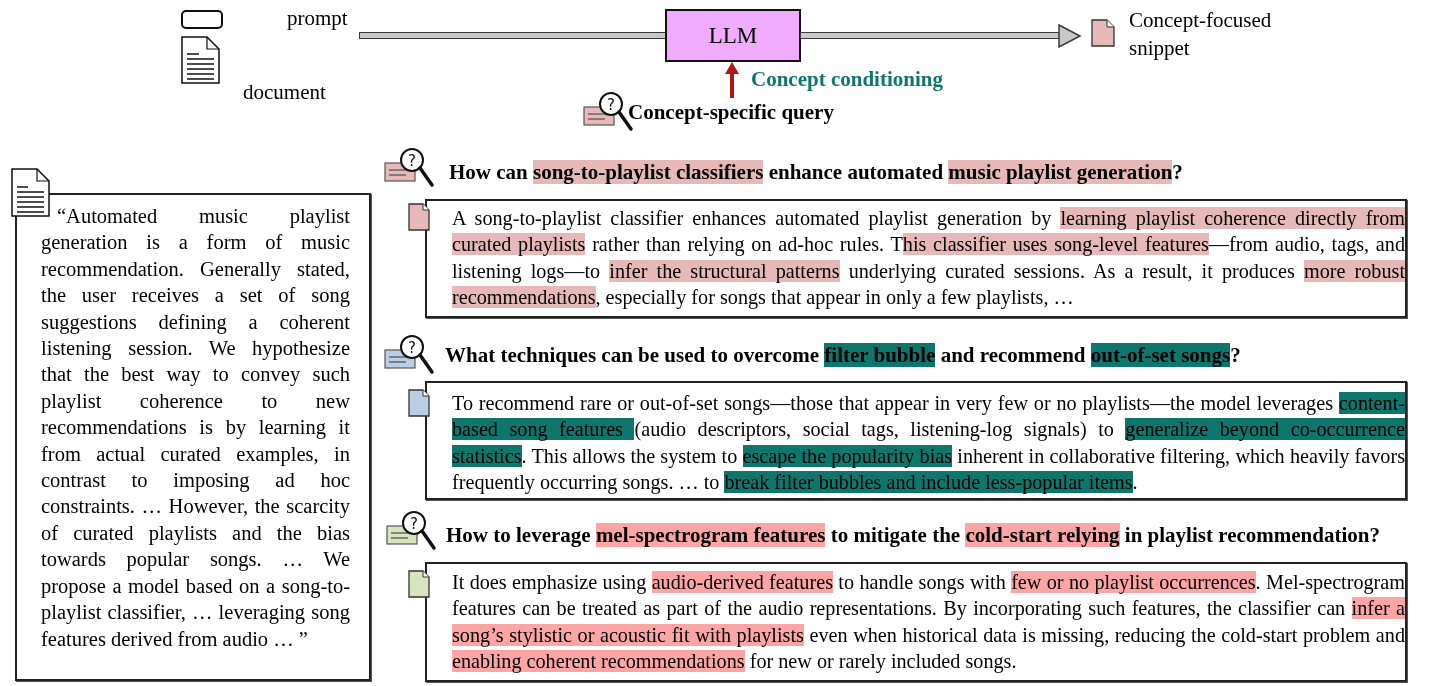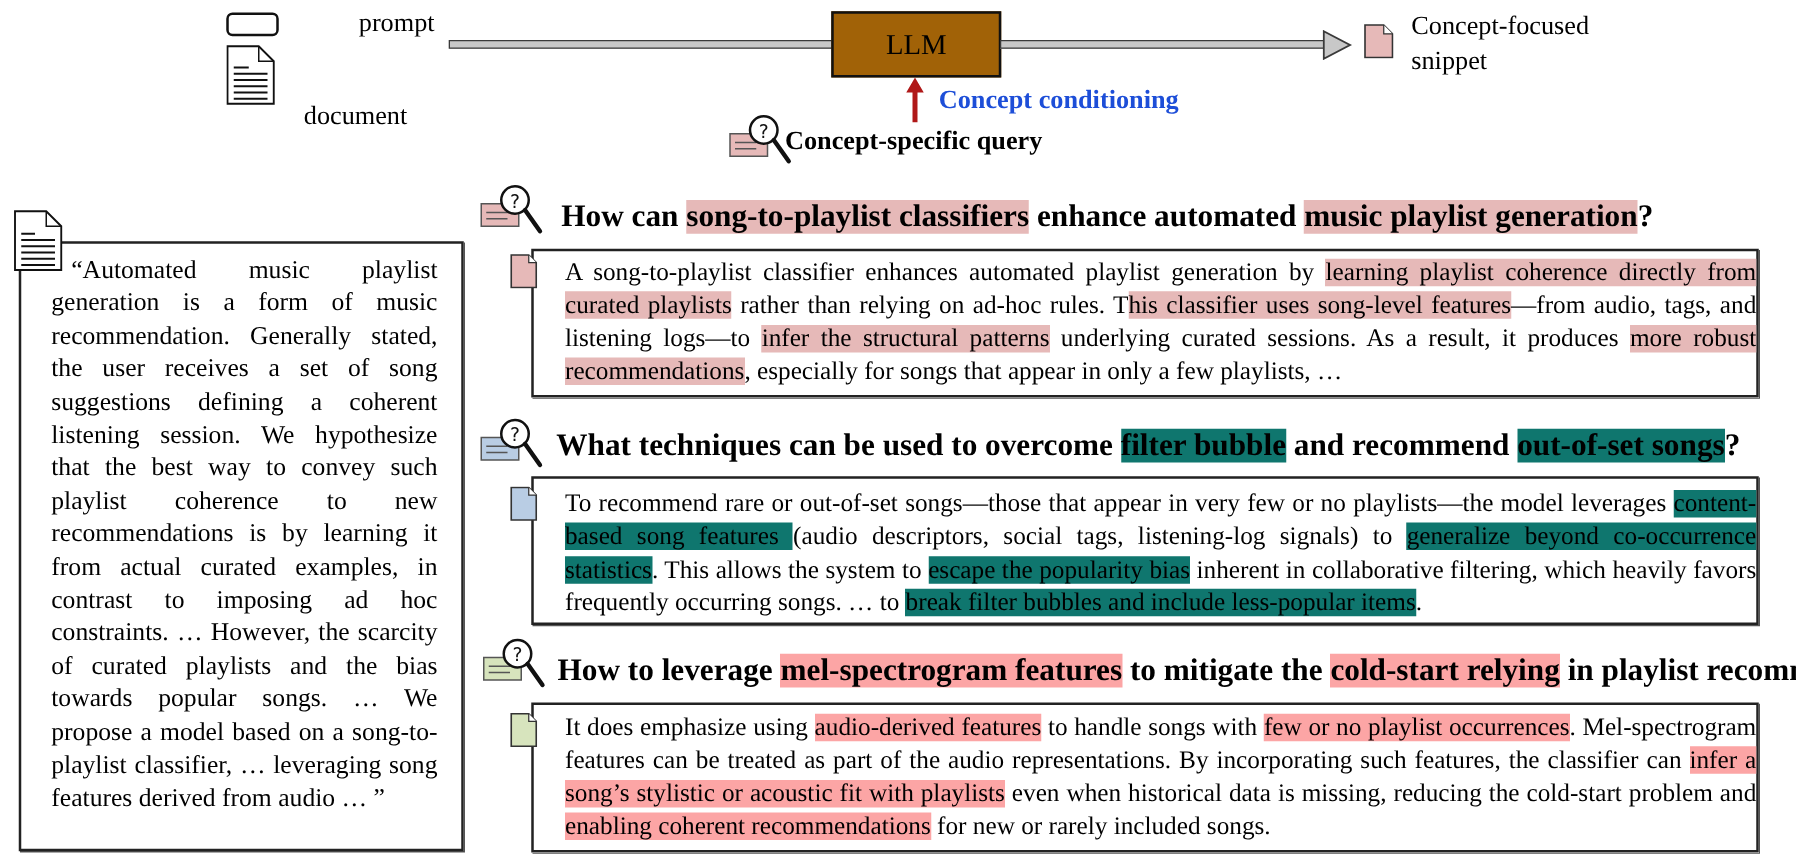--- a/index.html
+++ b/index.html
@@ -5,32 +5,32 @@
   html, body { margin: 0; padding: 0; background: #ffffff; }
   body { width: 1437px; height: 686px; position: relative; overflow: hidden;
          font-family: "Liberation Serif", "DejaVu Serif", serif; color: #000; }
   .abs { position: absolute; }
 
   
   .legend-text { font-size: 21px; }
   
   .bar { position: absolute; height: 7px; background: #c8c8c8; border: 1.5px solid #3a3a3a; box-sizing: border-box; }
   .llm-box { position: absolute; left: 665px; top: 9px; width: 136px; height: 53px; border: 2px solid #111; box-sizing: border-box;
-             display: flex; align-items: center; justify-content: center; font-size: 23px; background: #a16207; }
-  .cond-label { color: #1d4ed8; font-weight: bold; font-size: 21px; }
+             display: flex; align-items: center; justify-content: center; font-size: 23px; background: #f0abfc; }
+  .cond-label { color: #0f766e; font-weight: bold; font-size: 21px; }
   .query-label { font-weight: bold; font-size: 21px; }
   .snippet-label { font-size: 21px; line-height: 28px; }
 
   
   .doc-box { position: absolute; left: 15px; top: 193px; width: 356px; height: 488px; border: 2px solid #222; box-sizing: border-box;
              box-shadow: 1px 1px 0 #555; }
   .doc-text { position: absolute; left: 41px; top: 203px; width: 309px; font-size: 20.5px; line-height: 26.4px; text-align: justify; }
 
   
-  .q-text { position: absolute; font-weight: bold; font-size: 25px; white-space: nowrap; }
+  .q-text { position: absolute; font-weight: bold; font-size: 21px; white-space: nowrap; }
   .ans-box { position: absolute; left: 425px; width: 982px; border: 2px solid #222; box-sizing: border-box; box-shadow: 1px 1px 0 #555; }
   .ans-text { position: absolute; left: 452px; width: 953px; font-size: 20.2px; line-height: 26.3px; text-align: justify; }
 
   .hl-red { background: #e6b9b8; }
   .hl-blue { background: #0f766e; }
   .hl-green { background: #fca5a5; }
 </style>
 </head>
 <body>
 

